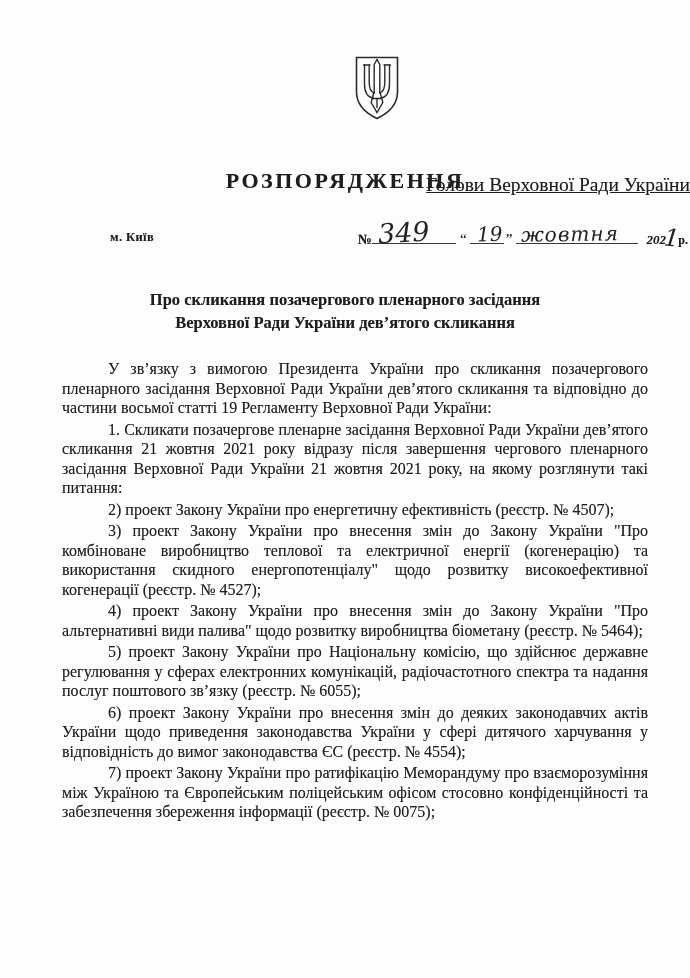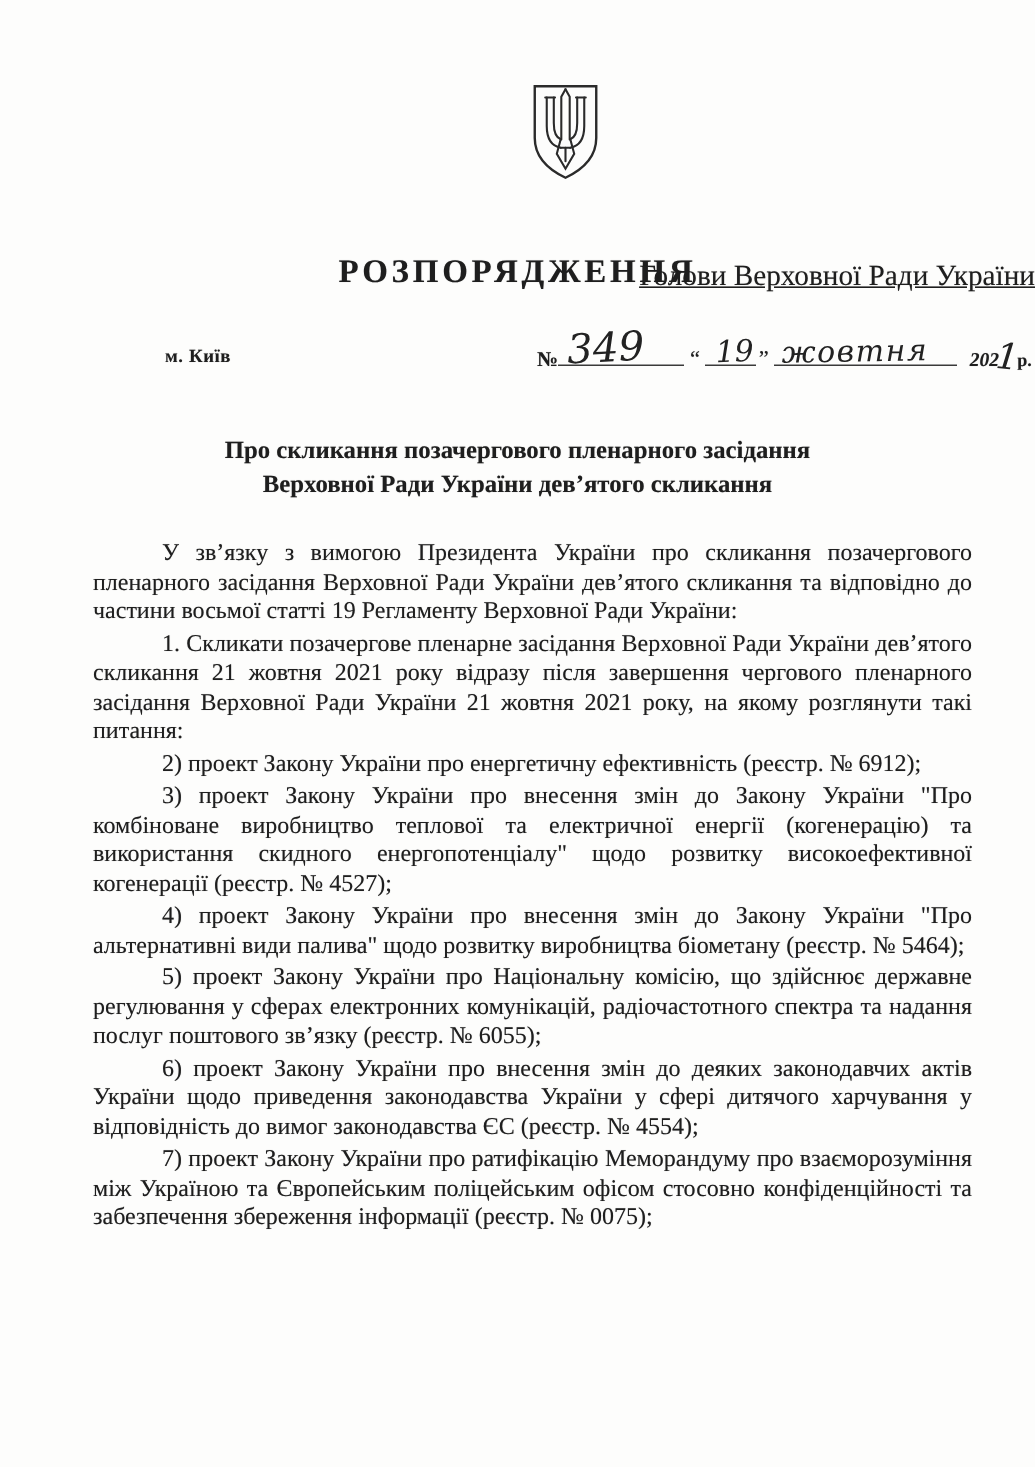--- a/index.html
+++ b/index.html
@@ -98,21 +98,21 @@
   </div>
 
   <div class="title">
     <div>Про скликання позачергового пленарного засідання</div>
     <div>Верховної Ради України дев’ятого скликання</div>
   </div>
 
   <div class="body-block">
     <p class="para">У зв’язку з вимогою Президента України про скликання позачергового пленарного засідання Верховної Ради України дев’ятого скликання та відповідно до частини восьмої статті 19 Регламенту Верховної Ради України:</p>
     <p class="para">1. Скликати позачергове пленарне засідання Верховної Ради України дев’ятого скликання 21 жовтня 2021 року відразу після завершення чергового пленарного засідання Верховної Ради України 21 жовтня 2021 року, на якому розглянути такі питання:</p>
-    <p class="para">2) проект Закону України про енергетичну ефективність (реєстр. № 6912);</p>
+    <p class="para">2) проект Закону України про енергетичну ефективність (реєстр. № 4507);</p>
     <p class="para">3) проект Закону України про внесення змін до Закону України "Про комбіноване виробництво теплової та електричної енергії (когенерацію) та використання скидного енергопотенціалу" щодо розвитку високоефективної когенерації (реєстр. № 4527);</p>
     <p class="para">4) проект Закону України про внесення змін до Закону України "Про альтернативні види палива" щодо розвитку виробництва біометану (реєстр. № 5464);</p>
     <p class="para">5) проект Закону України про Національну комісію, що здійснює державне регулювання у сферах електронних комунікацій, радіочастотного спектра та надання послуг поштового зв’язку (реєстр. № 6055);</p>
     <p class="para">6) проект Закону України про внесення змін до деяких законодавчих актів України щодо приведення законодавства України у сфері дитячого харчування у відповідність до вимог законодавства ЄС (реєстр. № 4554);</p>
     <p class="para">7) проект Закону України про ратифікацію Меморандуму про взаєморозуміння між Україною та Європейським поліцейським офісом стосовно конфіденційності та забезпечення збереження інформації (реєстр. № 0075);</p>
   </div>
 
 </div>
 
 </body></html>

